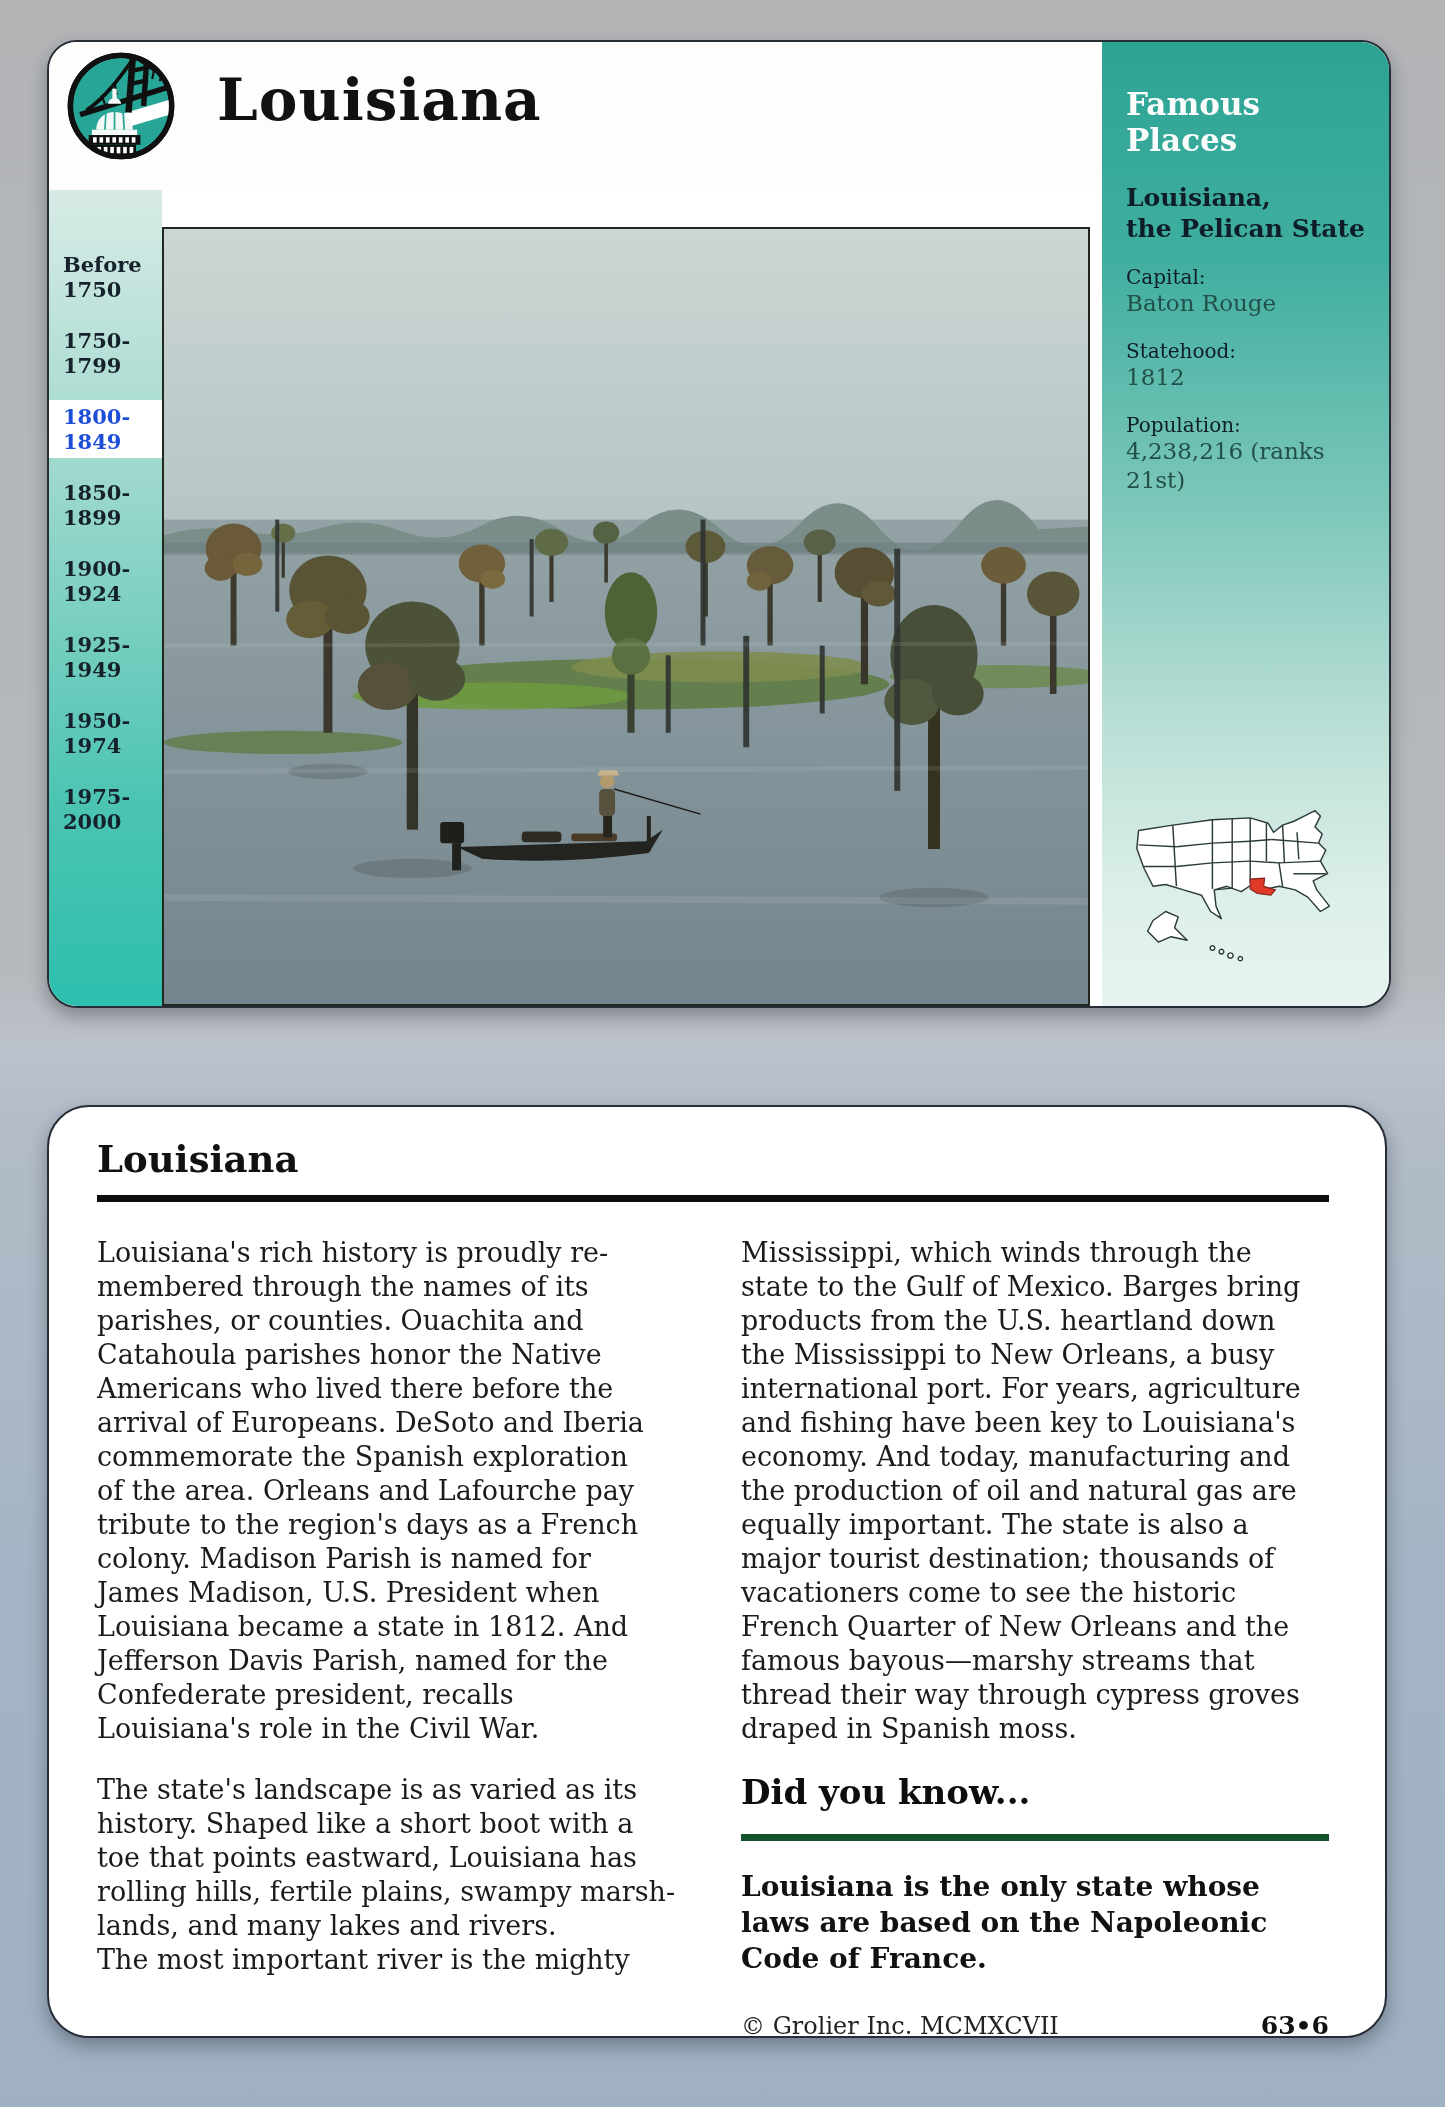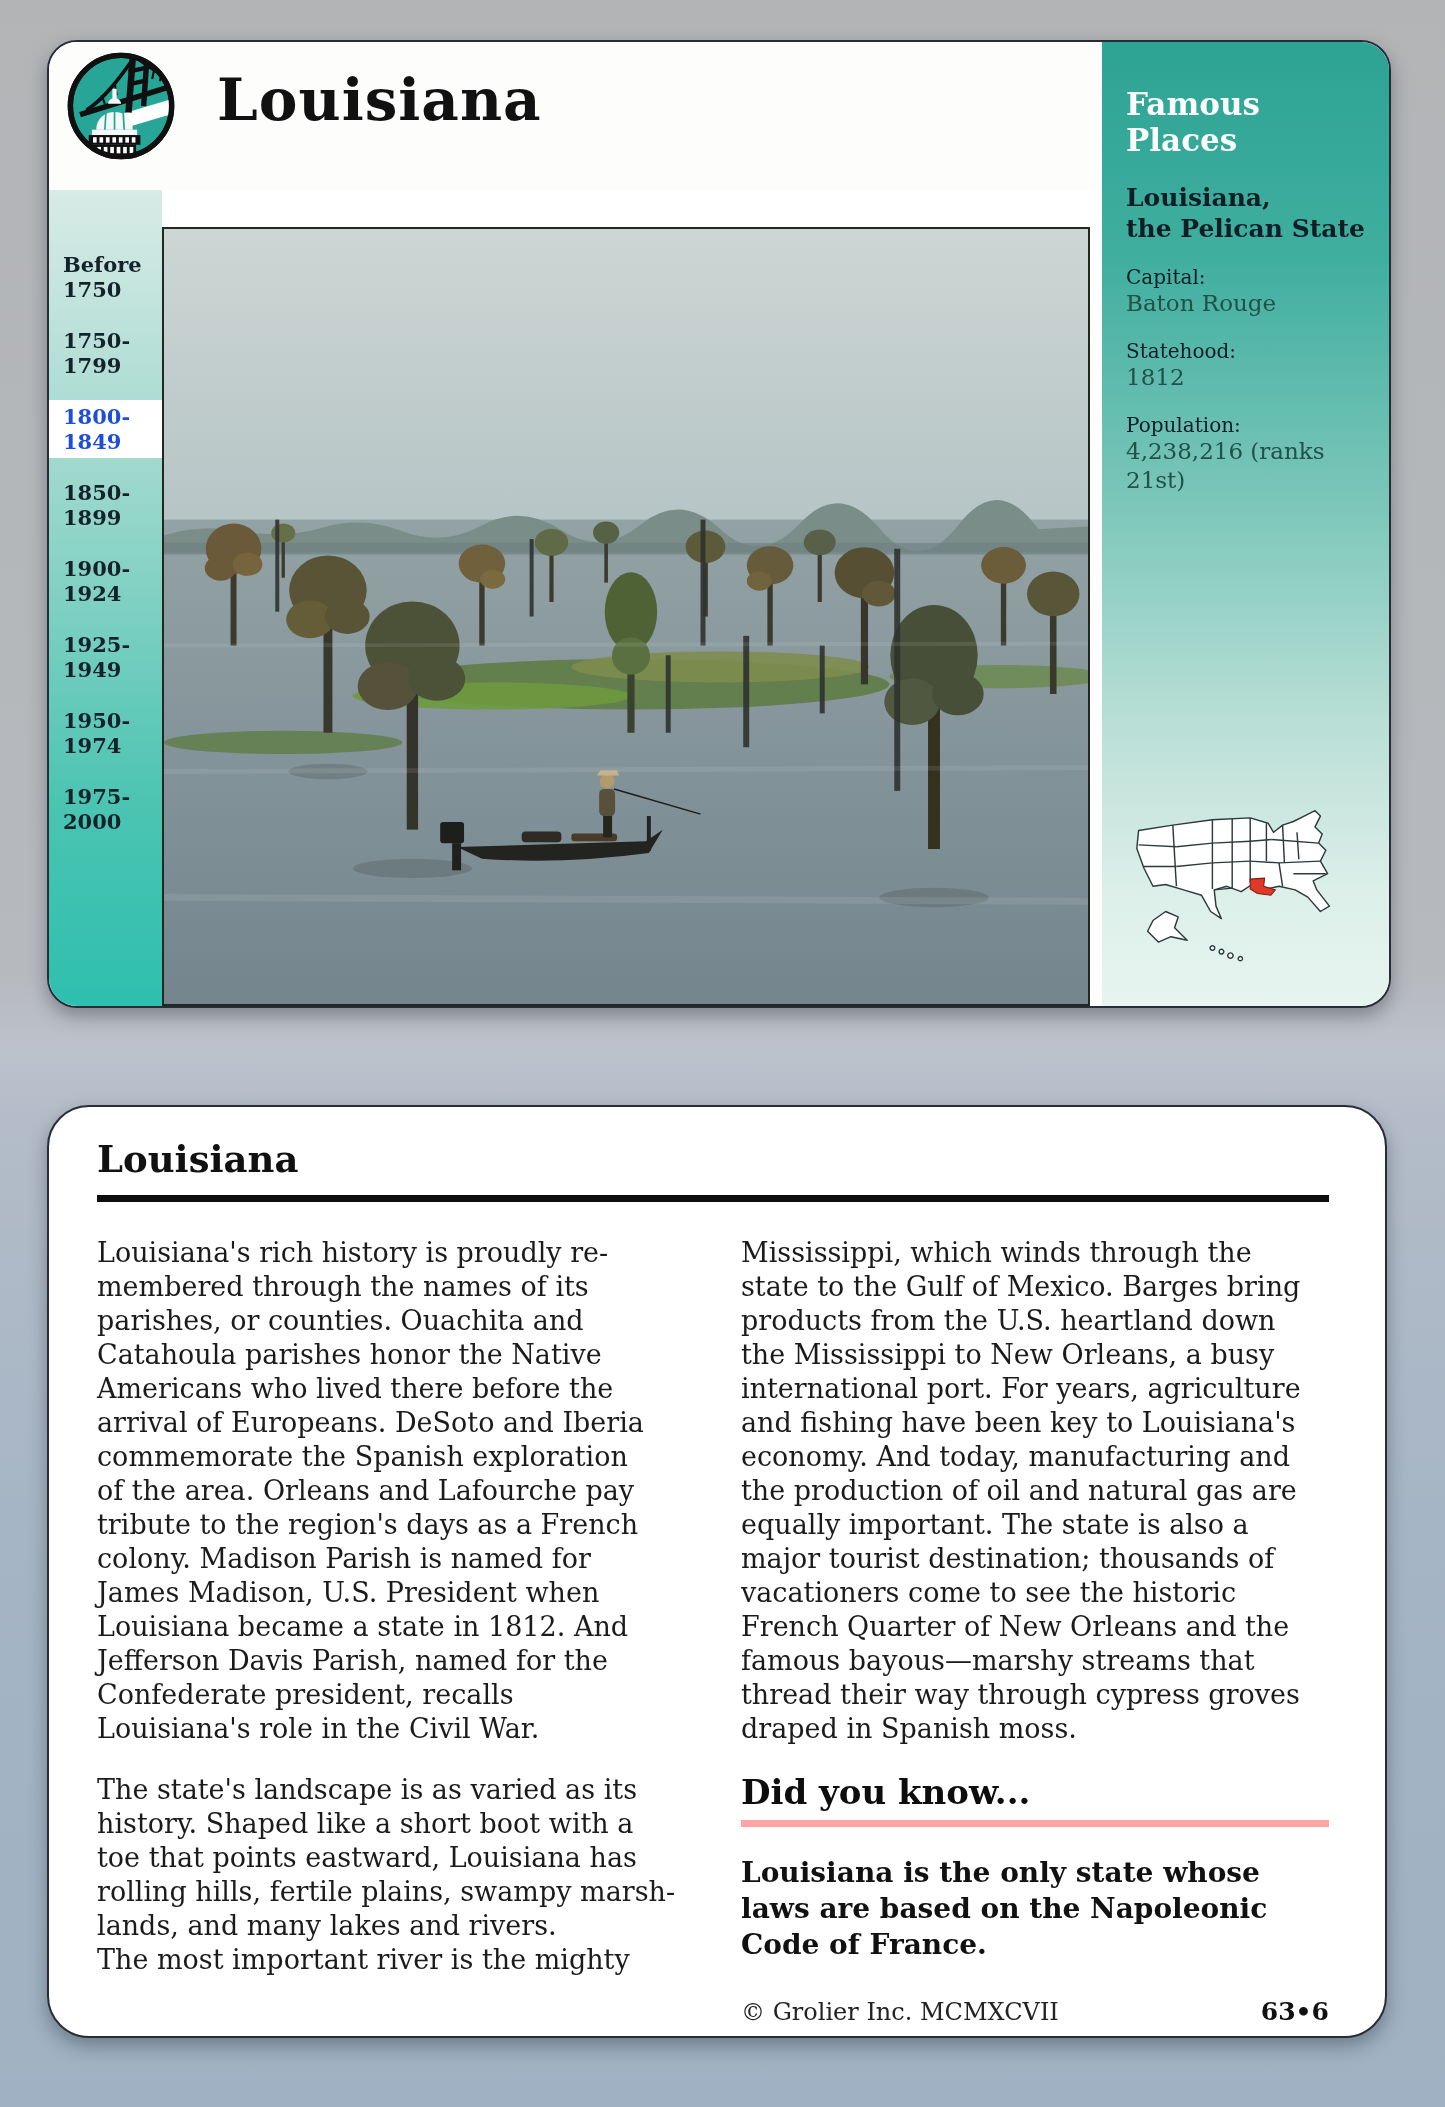--- a/index.html
+++ b/index.html
@@ -40,21 +40,21 @@
   .back-card{left:47px;top:1105px;width:1340px;height:933px;border-radius:42px;
     padding:30px 56px 36px 48px;box-sizing:border-box;}
   .bc-header{display:grid;grid-template-columns:1fr 600px;align-items:end;
     border-bottom:7px solid #0d0d0d;padding-bottom:12px;}
   .bc-heading{font-size:37px;font-weight:bold;color:#111;padding-bottom:2px;}
   .bc-caption{font-size:23.5px;line-height:30px;font-style:italic;color:#2b2b2b;white-space:pre-line;}
   .bc-cols{display:grid;grid-template-columns:1fr 1fr;column-gap:56px;margin-top:34px;}
   .bodytext{font-size:27px;line-height:34px;color:#1b1b1b;white-space:pre-line;}
   .p2{margin-top:27px;}
   .dyk-head{margin-top:26px;font-size:34px;font-weight:bold;color:#0d0d0d;
-    border-bottom:7px solid #fca5a5;padding-bottom:8px;}
+    border-bottom:7px solid #14532d;padding-bottom:22px;}
   .dyk-text{margin-top:28px;font-size:28px;line-height:36px;font-weight:bold;color:#111;white-space:pre-line;}
   .bc-footer{margin-top:34px;display:flex;justify-content:space-between;align-items:baseline;}
   .bc-copy{font-size:24px;color:#222;}
   .bc-num{font-size:25px;font-weight:bold;color:#111;}
 </style>
 </head>
 <body>
 
 <div class="card front-card">
 

